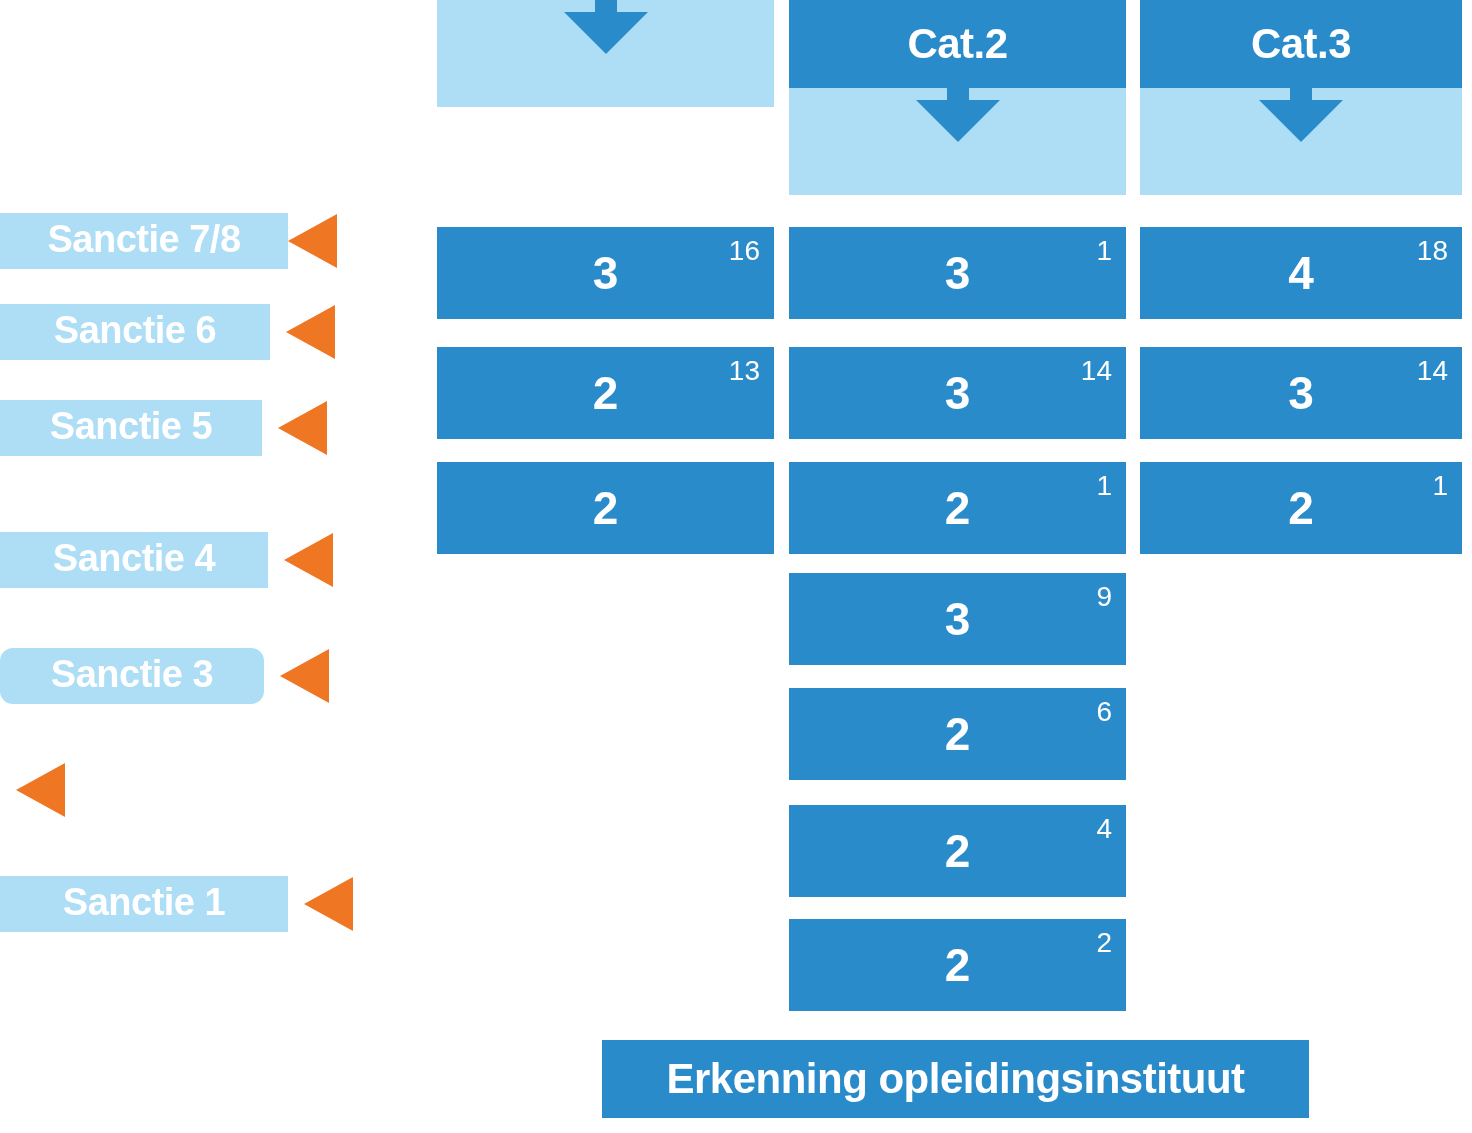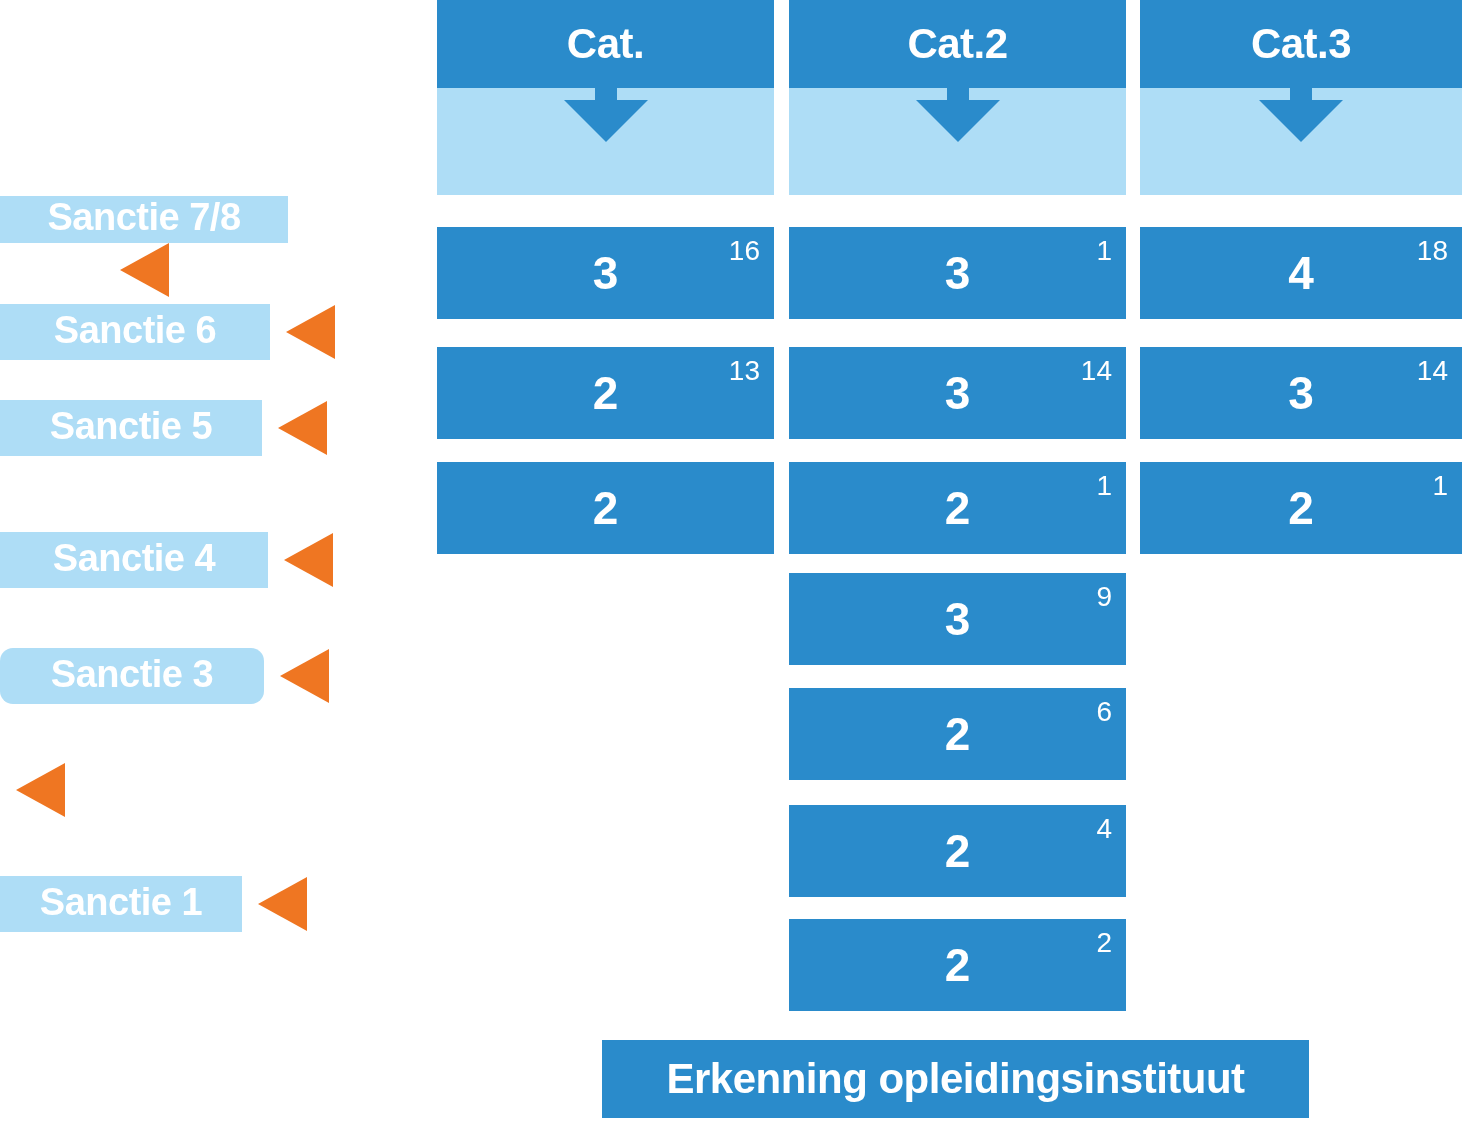--- a/index.html
+++ b/index.html
@@ -140,21 +140,21 @@
     font-size: 42px;
     font-weight: bold;
     letter-spacing: -0.5px;
     box-sizing: border-box;
   }
 </style>
 </head>
 <body>
 
 <div id="sanctie-list">
-    <div class="sanctie-row" style="top: 196px; flex-direction: column;">
+    <div class="sanctie-row" style="top: 213px;">
       <div class="sanctie-box" style="width: 288px;">Sanctie 7/8</div>
       <div class="arrow-gap" style="width: 0px;"></div>
       <div class="arrow-left"></div>
     </div>
     <div class="sanctie-row" style="top: 304px;">
       <div class="sanctie-box" style="width: 270px;">Sanctie 6</div>
       <div class="arrow-gap" style="width: 16px;"></div>
       <div class="arrow-left"></div>
     </div>
     <div class="sanctie-row" style="top: 400px;">
@@ -170,29 +170,28 @@
     <div class="sanctie-row" style="top: 648px;">
       <div class="sanctie-box" style="width: 264px; border-radius: 13px;">Sanctie 3</div>
       <div class="arrow-gap" style="width: 16px;"></div>
       <div class="arrow-left"></div>
     </div>
     <div class="sanctie-row" style="top: 762px;">
       <div class="arrow-gap" style="width: 16px;"></div>
       <div class="arrow-left"></div>
     </div>
     <div class="sanctie-row" style="top: 876px;">
-      <div class="sanctie-box" style="width: 242px;">Sanctie 1</div>
+      <div class="sanctie-box" style="width: 288px;">Sanctie 1</div>
       <div class="arrow-gap" style="width: 16px;"></div>
       <div class="arrow-left"></div>
     </div>
   </div>
 
 <div id="columns-container">
     <div class="col" style="left: 437px; width: 337px;">
-      <div class="col-head">Cat.</div>
       <div class="col-sub">
         <div class="down-arrow">
           <div class="stem"></div>
           <div class="head"></div>
         </div>
       </div>
     </div>
     <div class="col" style="left: 789px; width: 337px;">
       <div class="col-head">Cat.2</div>
       <div class="col-sub">

